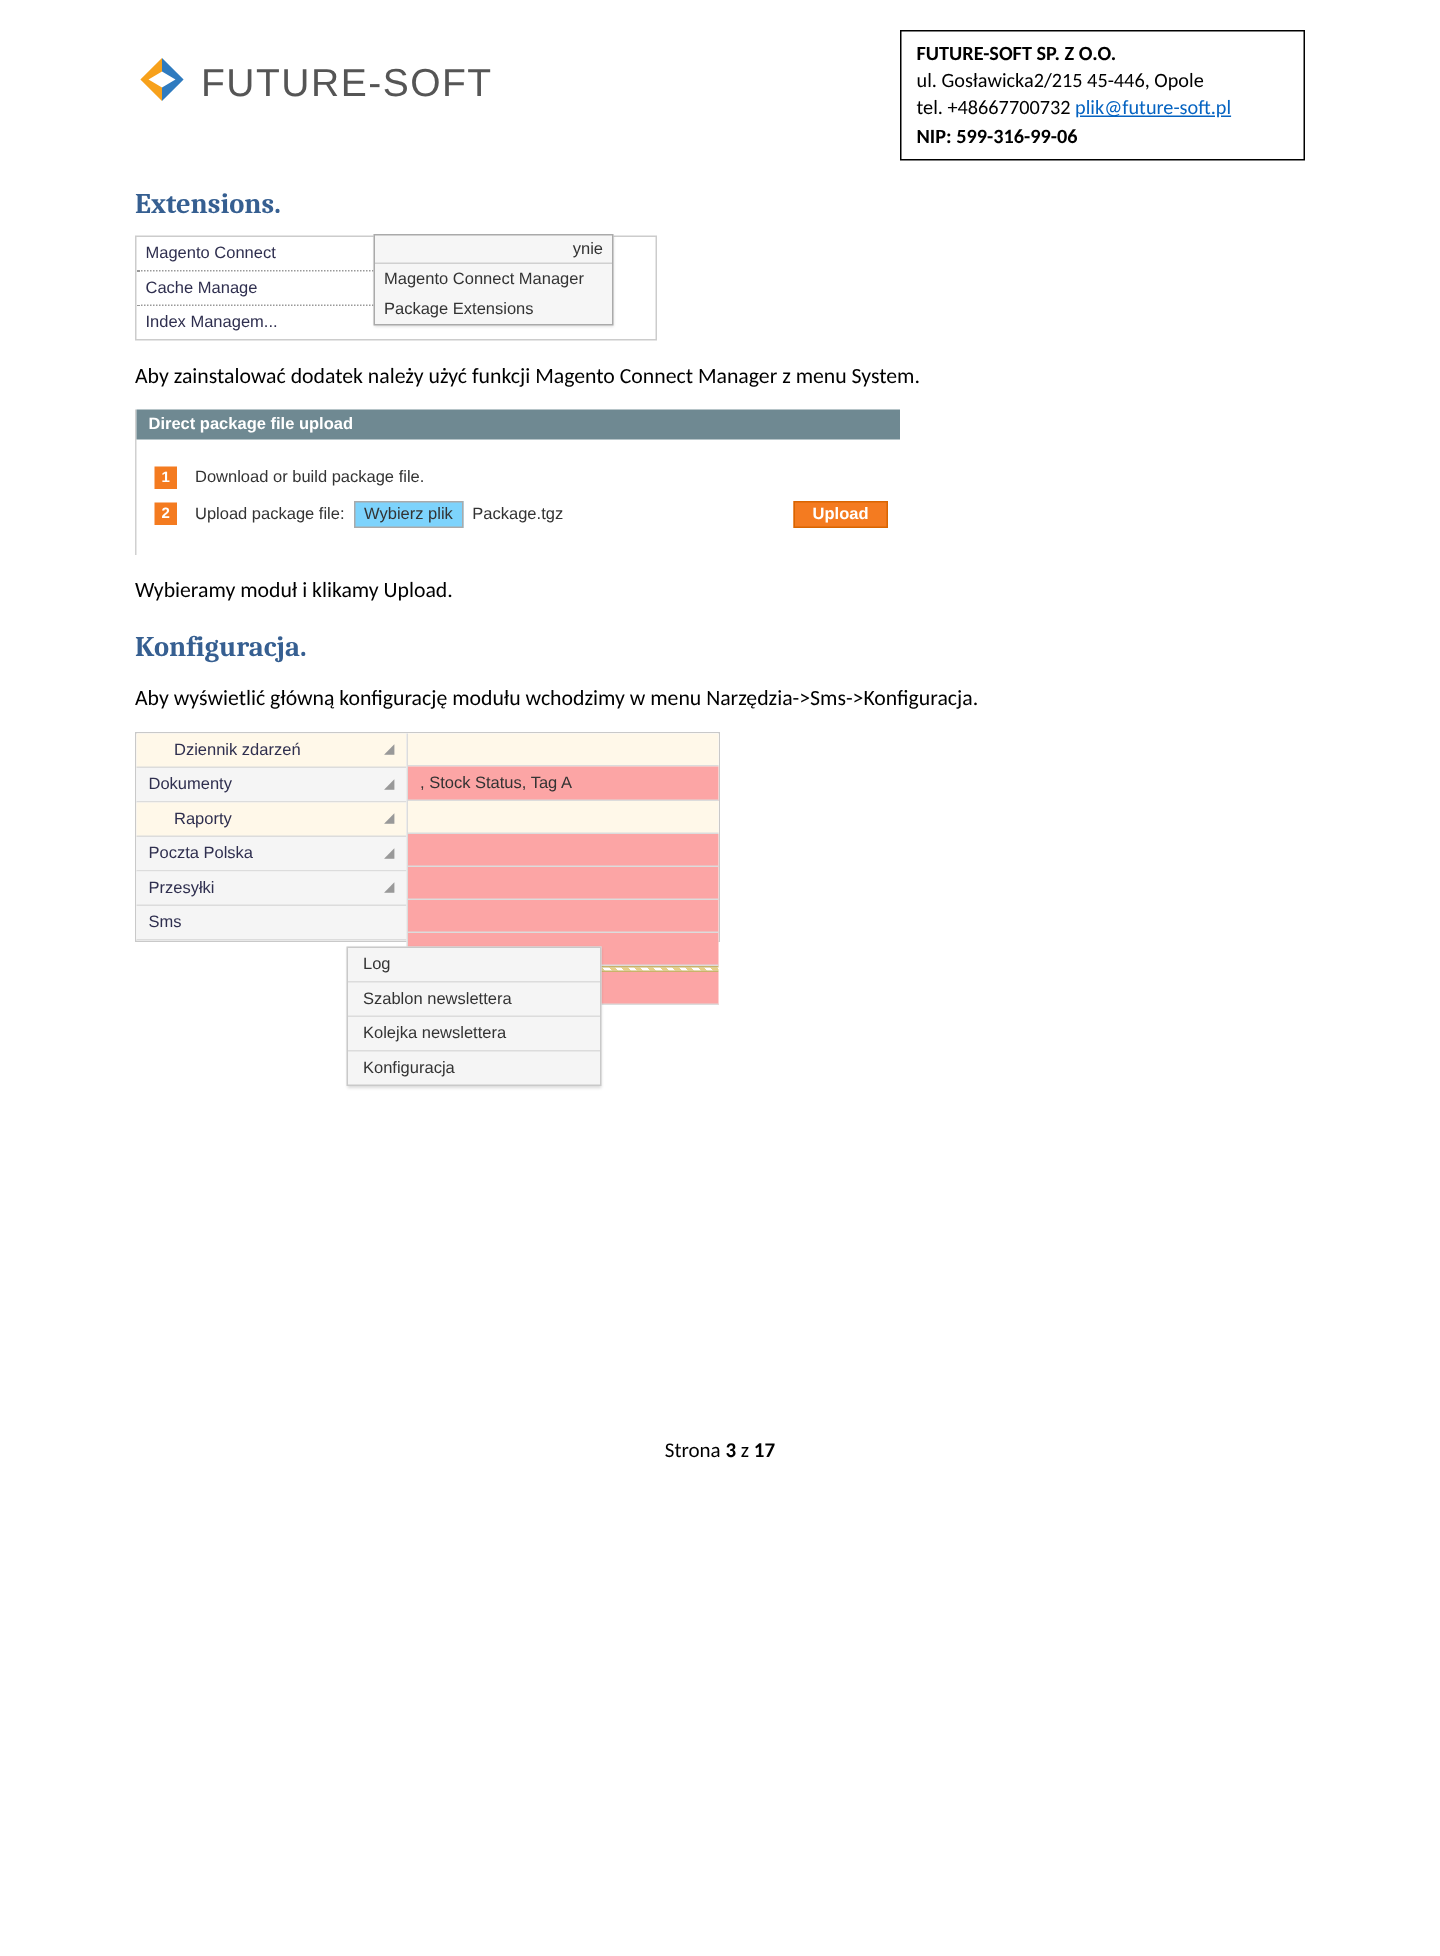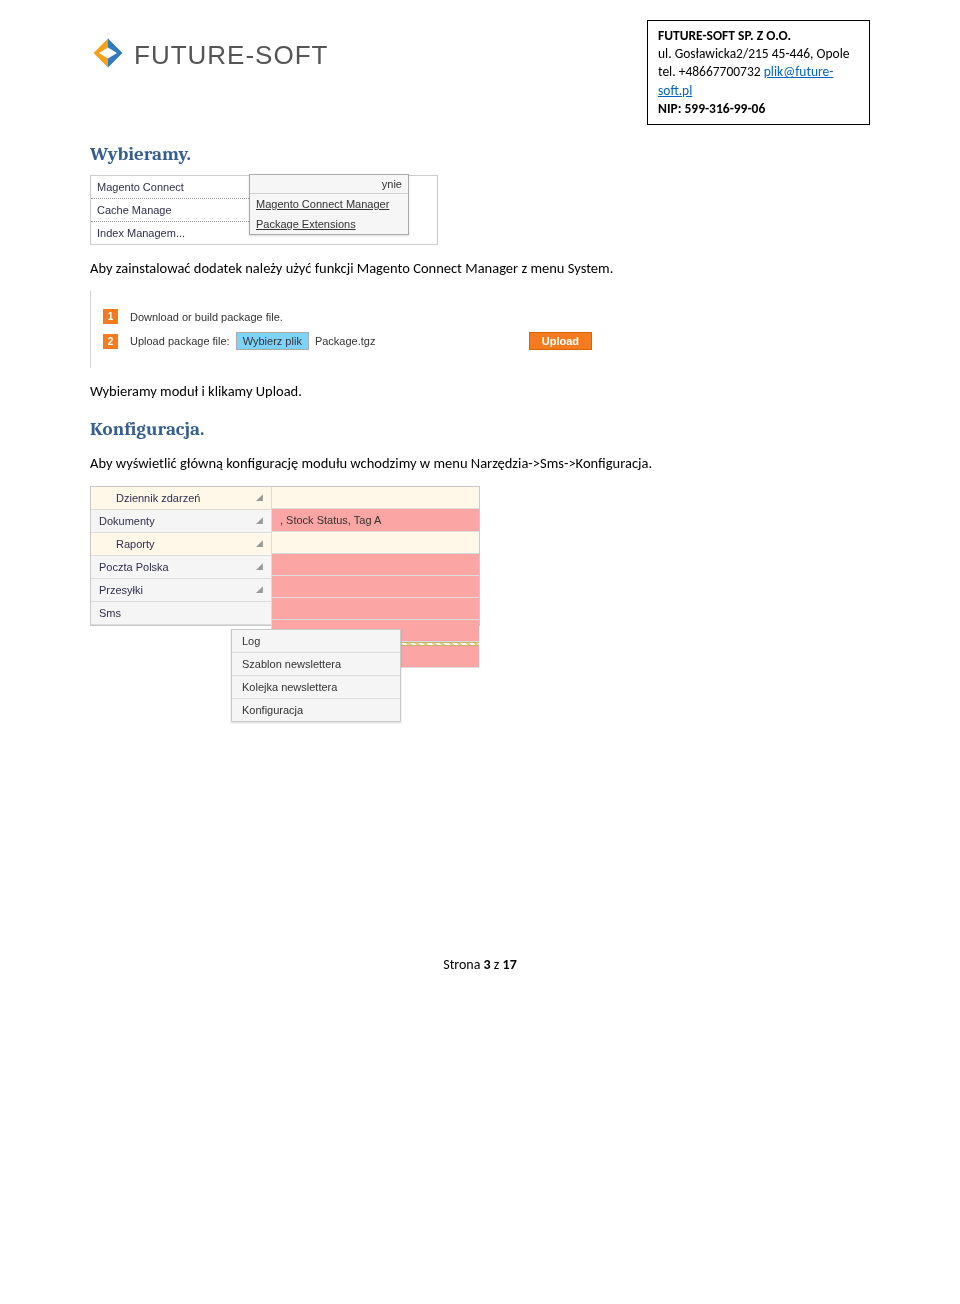--- a/index.html
+++ b/index.html
@@ -9,35 +9,35 @@
     color: #000;
     background: #fff;
     width: 960px;
     position: relative;
     padding: 20px 90px 30px 90px;
   }
   .header-row { display: flex; justify-content: space-between; align-items: flex-start; margin-bottom: 10px; }
   .logo-block { display: flex; align-items: center; gap: 8px; margin-top: 15px; }
   .logo-mark svg { width: 36px; height: 36px; }
   .logo-text { font-family: Arial, sans-serif; font-size: 26px; color: #555; letter-spacing: 1px; }
-  .company-box { border: 1.5px solid #000; padding: 6px 10px; font-size: 13.5px; line-height: 1.35; width: 223px; }
+  .company-box { border: 1.5px solid #000; padding: 6px 10px; font-size: 13.5px; line-height: 1.35; width: 270px; }
   .company-box b { font-weight: bold; }
   .email-link { color: #0563c1; text-decoration: underline; }
   h1.section { font-family: Cambria, Georgia, serif; font-size: 19px; color: #365f91; font-weight: bold; margin: 18px 0 10px 0; }
   p.body { font-size: 14.5px; margin: 14px 0; }
   .figure { margin: 6px 0; }
 
   
   .fig1 { border: 1px solid #ccc; width: 348px; position: relative; background: #fff; }
   .fig1-left { width: 160px; }
   .fig1-left .row { font-family: Arial, sans-serif; font-size: 11px; color: #2f2f4f; padding: 5px 6px; border-bottom: 1px dotted #999; }
   .fig1-left .row:last-child { border-bottom: none; }
   .fig1-fly { position: absolute; left: 158px; top: -2px; border: 1px solid #aaa; background: #f6f6f6; width: 160px; box-shadow: 0 1px 2px rgba(0,0,0,.15); }
   .fig1-fly .hdr { font-family: Arial, sans-serif; font-size: 11px; padding: 3px 6px; color: #333; text-align: right; border-bottom: 1px solid #d0d0d0; }
-  .fig1-fly .item { font-family: Arial, sans-serif; font-size: 11px; padding: 4px 6px; color: #333; text-decoration: underline; }
+  .fig1-fly .item { font-family: Arial, sans-serif; font-size: 11px; padding: 4px 6px; color: #333; }
 
   
   .fig2 { width: 510px; border-left: 1px solid #d0d0d0; }
   .fig2-title { background: #6f8992; color: #fff; font-family: Arial, sans-serif; font-size: 11px; font-weight: bold; padding: 4px 8px; }
   .fig2-body { padding: 10px 8px 10px 12px; font-family: Arial, sans-serif; font-size: 11px; color: #333; }
   .numbox { display: inline-block; width: 15px; height: 15px; background: #f47b20; color: #fff; text-align: center; line-height: 15px; font-weight: bold; font-size: 10px; margin-right: 6px; }
   .fig2-row { display: flex; align-items: center; gap: 6px; margin: 8px 0; }
   .choose-btn { background: #7dd3fc; border: 1px solid #aaa; padding: 2px 6px; font-size: 11px; color: #333; }
   .upload-btn { background: #f47b20; border: 1px solid #d96500; color: #fff; font-weight: bold; font-size: 11px; padding: 2px 12px; margin-left: auto; }
 
@@ -74,41 +74,42 @@
     <span class="logo-text">FUTURE-SOFT</span>
   </div>
   <div class="company-box">
     <div><b>FUTURE-SOFT SP. Z O.O.</b></div>
     <div>ul. Gosławicka2/215 45-446, Opole</div>
     <div><span>tel. +48667700732 </span><a class="email-link">plik@future-soft.pl</a></div>
     <div><b><span>NIP: </span><span>599-316-99-06</span></b></div>
   </div>
 </div>
 
-<h1 class="section">Wybieramy.</h1>
+<h1 class="section">Extensions.</h1>
 
 <div class="figure">
   <div class="fig1">
     <div class="fig1-left">
       <div class="row">Magento Connect</div>
       <div class="row">Cache Manage</div>
       <div class="row">Index Managem...</div>
     </div>
     <div class="fig1-fly">
       <div class="hdr">ynie</div>
       <div class="item">Magento Connect Manager</div>
       <div class="item">Package Extensions</div>
     </div>
   </div>
 </div>
 
 <p class="body">Aby zainstalować dodatek należy użyć funkcji Magento Connect Manager z menu System.</p>
 
 <div class="figure">
   <div class="fig2">
+    <div class="fig2-title">Direct package file upload</div>
     <div class="fig2-body">
       <div class="fig2-row">
         <span class="numbox">1</span>
         <span>Download or build package file.</span>
       </div>
       <div class="fig2-row">
         <span class="numbox">2</span>
         <span>Upload package file:</span>
         <span class="choose-btn">Wybierz plik</span>
         <span>Package.tgz</span>

